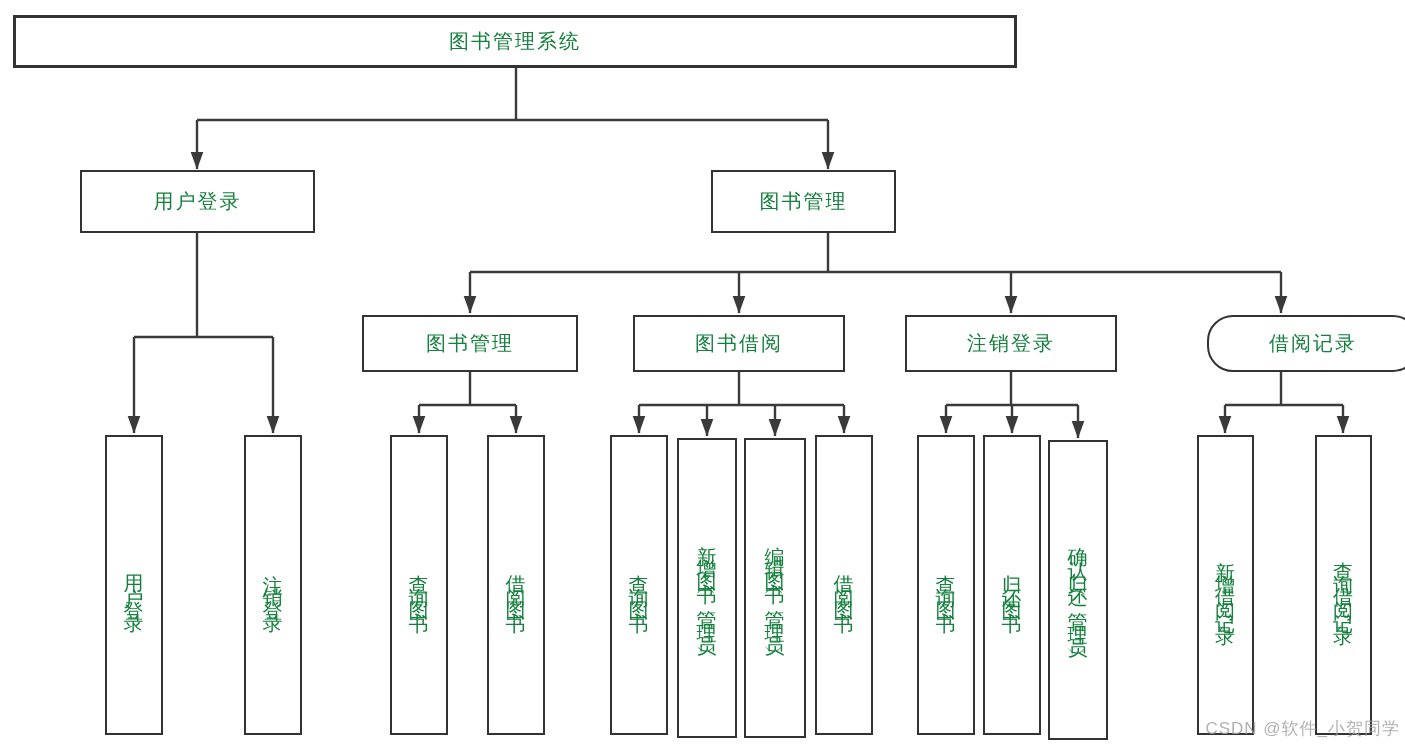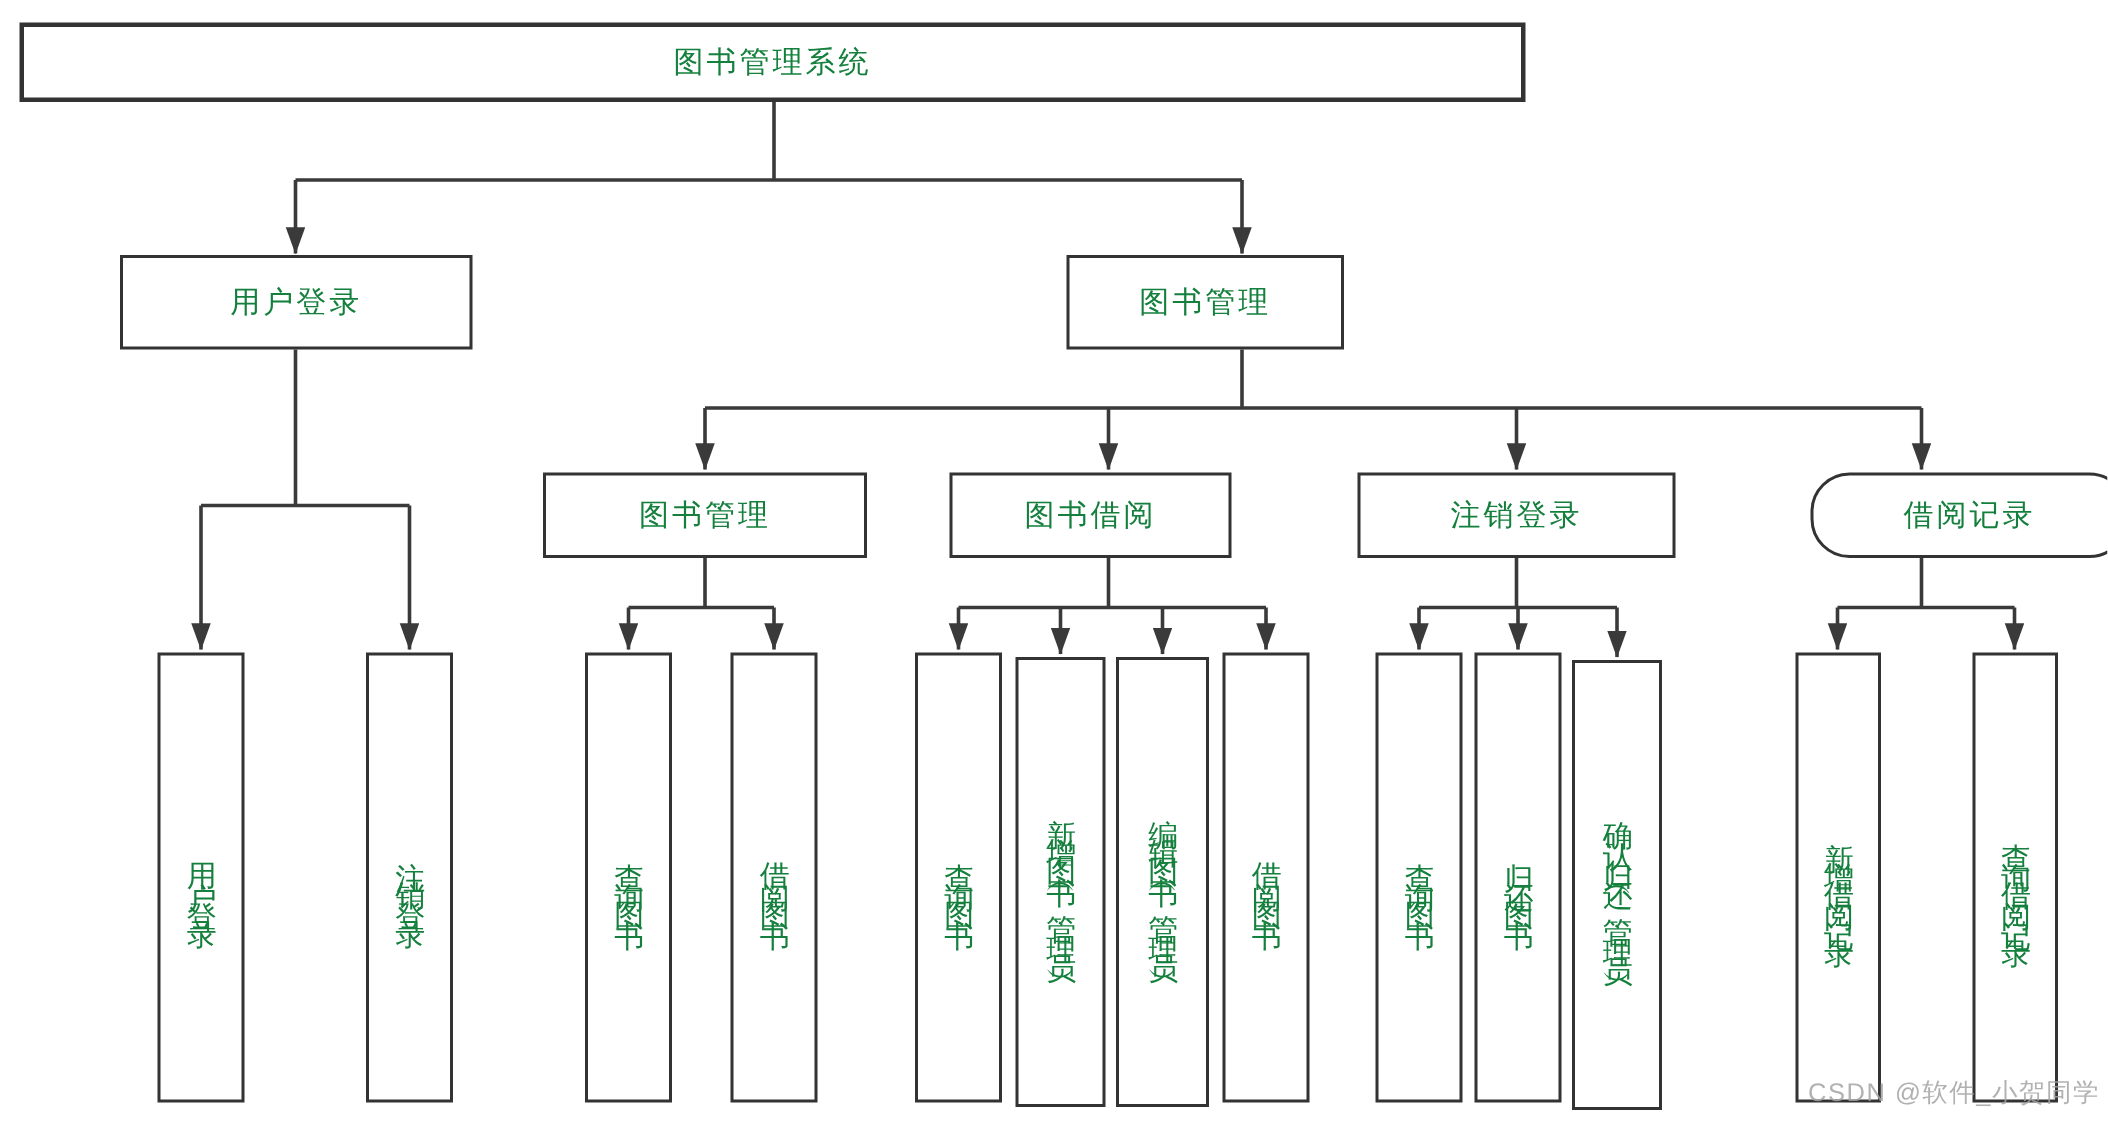--- a/index.html
+++ b/index.html
@@ -31,21 +31,21 @@
     text-orientation:mixed;
     letter-spacing:13px;
     font-size:20px;
     line-height:1;
   }
   
   .n-root           { left:13px;   top:15px;  width:1004px; height:53px; }
   .n-user-login     { left:80px;   top:170px; width:235px;  height:63px; }
   .n-book-mgmt      { left:711px;  top:170px; width:185px;  height:63px; }
   .n-new-book-rec   { left:362px;  top:315px; width:216px;  height:57px; }
-  .n-book-borrow    { left:633px;  top:315px; width:188px;  height:57px; }
+  .n-book-borrow    { left:633px;  top:315px; width:212px;  height:57px; }
   .n-current-borrow { left:905px;  top:315px; width:212px;  height:57px; }
   .n-borrow-record  { left:1207px; top:315px; width:212px;  height:57px;border-radius:26px; }
   .l-user-login  { left:105px;  top:435px; width:58px; height:300px; }
   .l-logout      { left:244px;  top:435px; width:58px; height:300px; }
   .l-rec-query   { left:390px;  top:435px; width:58px; height:300px; }
   .l-rec-borrow  { left:487px;  top:435px; width:58px; height:300px; }
   .l-bb-query    { left:610px;  top:435px; width:58px; height:300px; }
   .l-bb-add      { left:677px;  top:438px; width:60px; height:300px; }
   .l-bb-edit     { left:744px;  top:438px; width:62px; height:300px; }
   .l-bb-borrow   { left:815px;  top:435px; width:58px; height:300px; }

